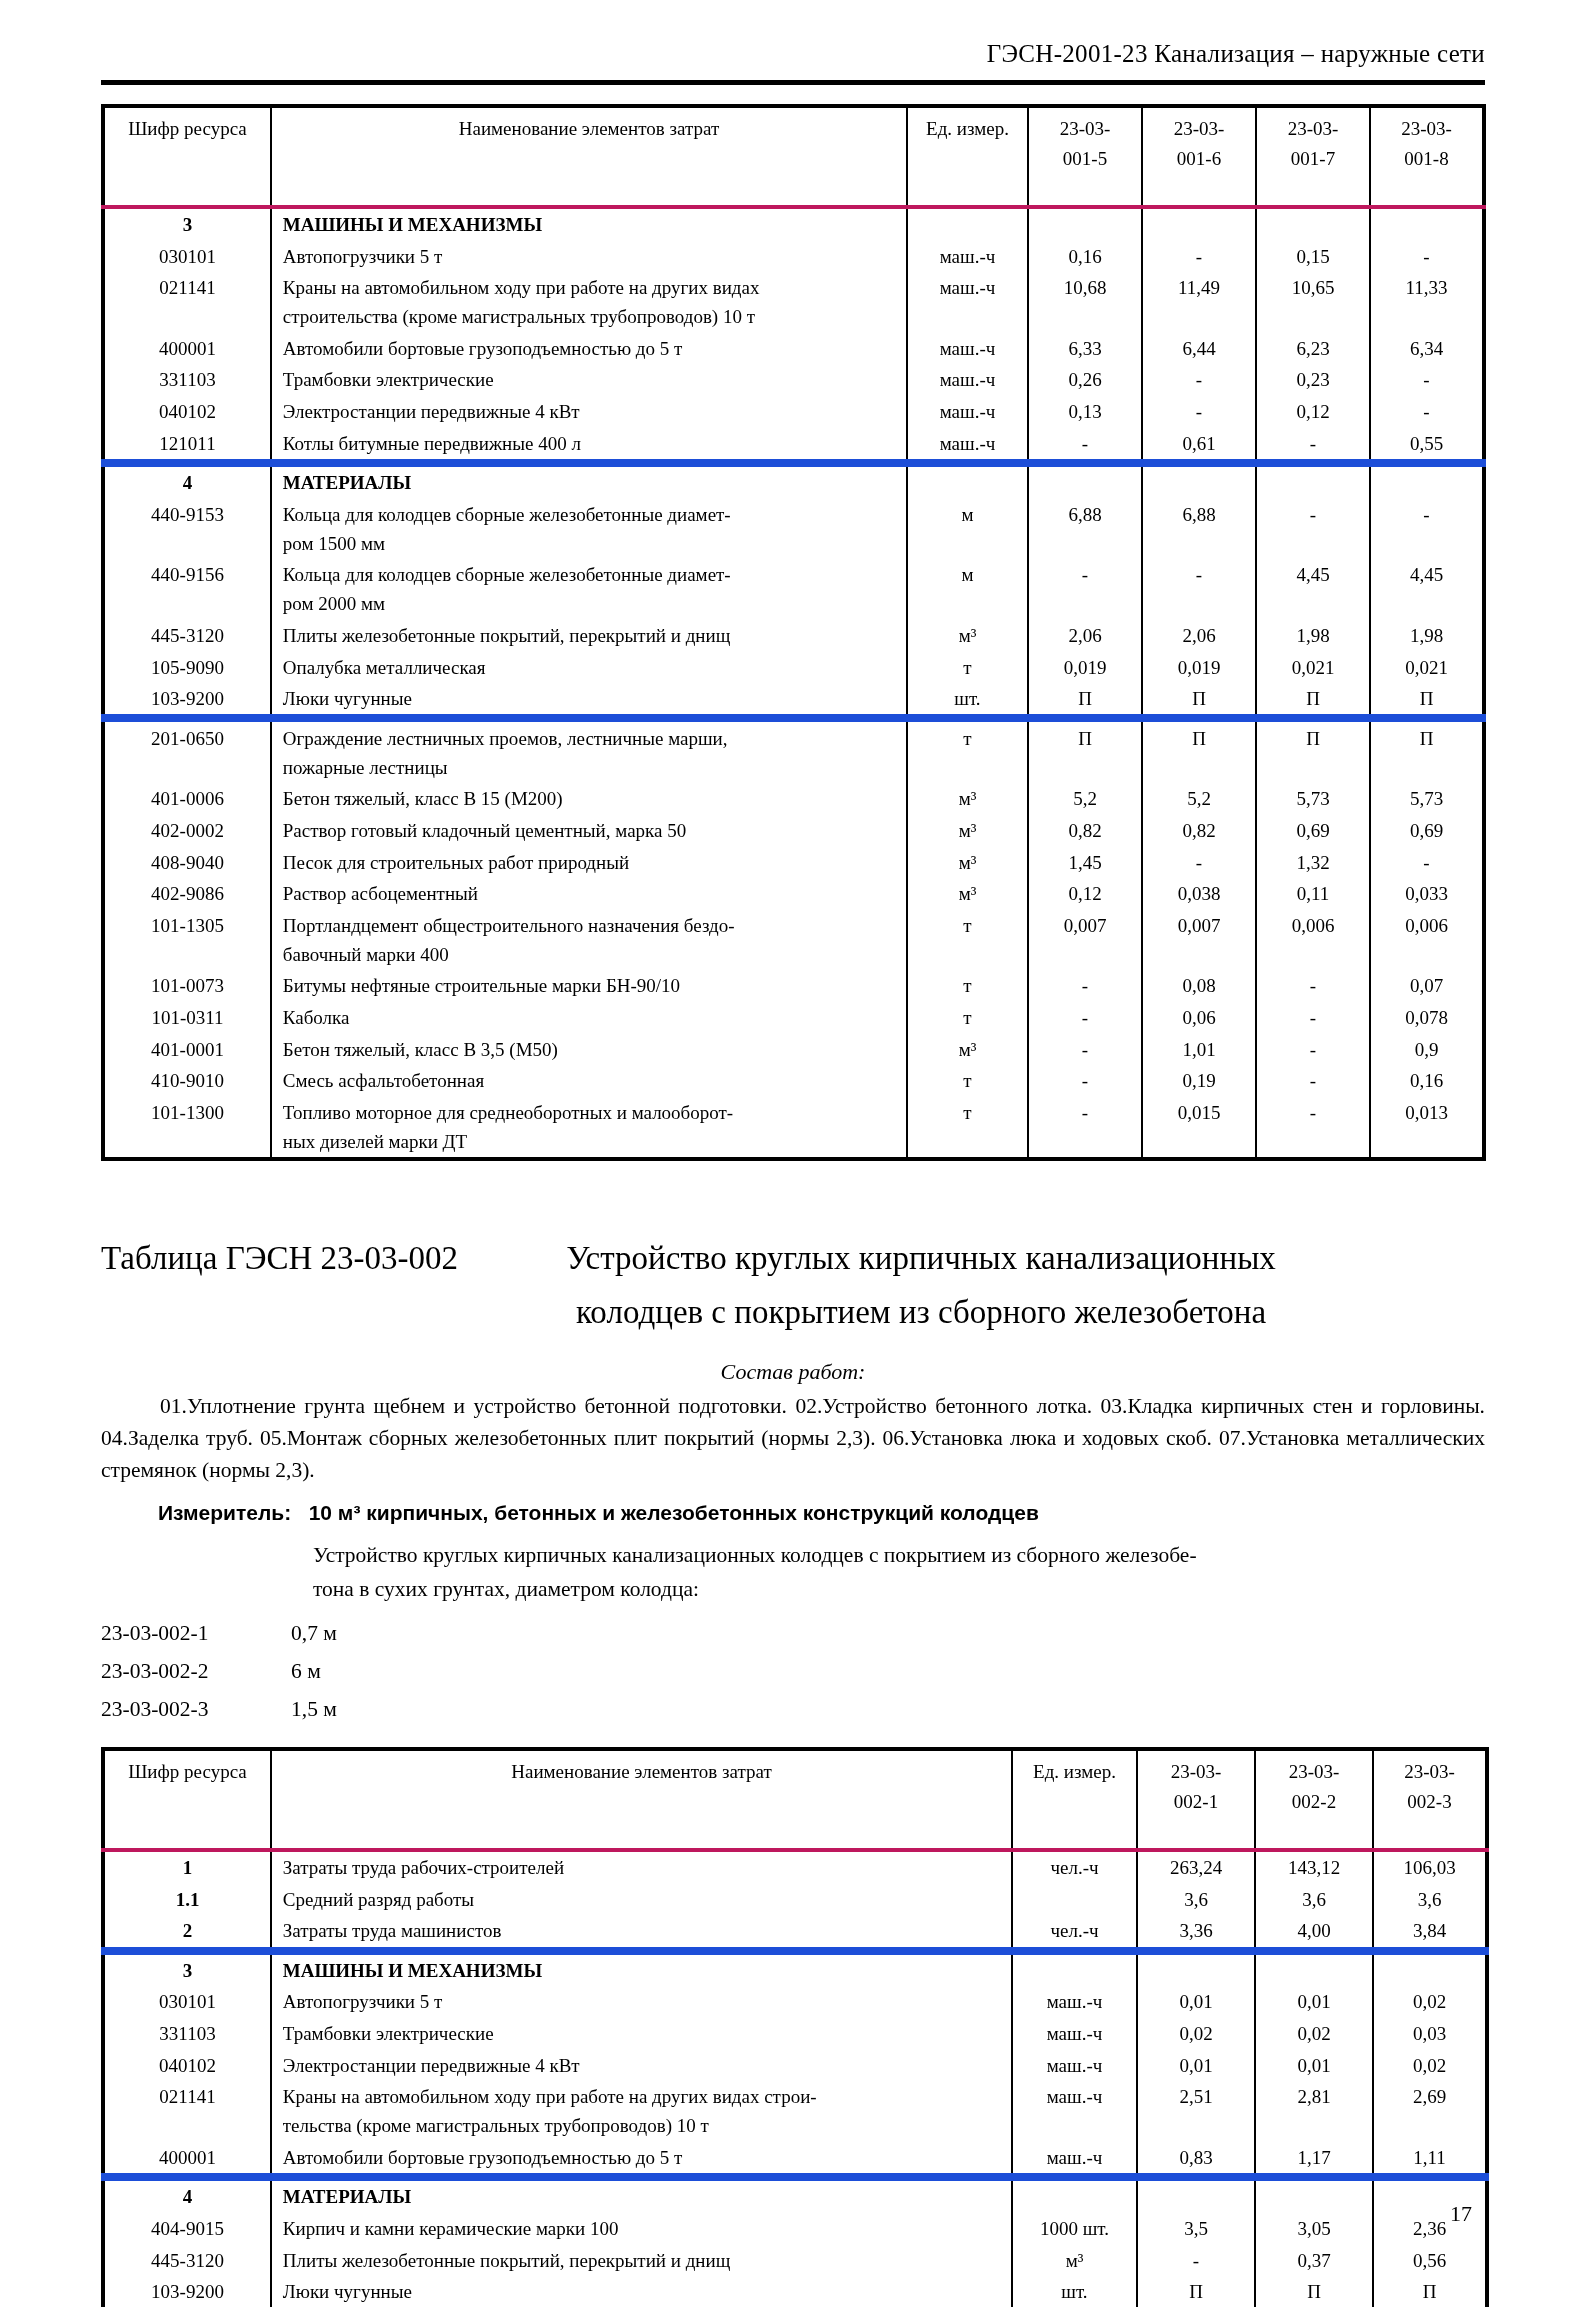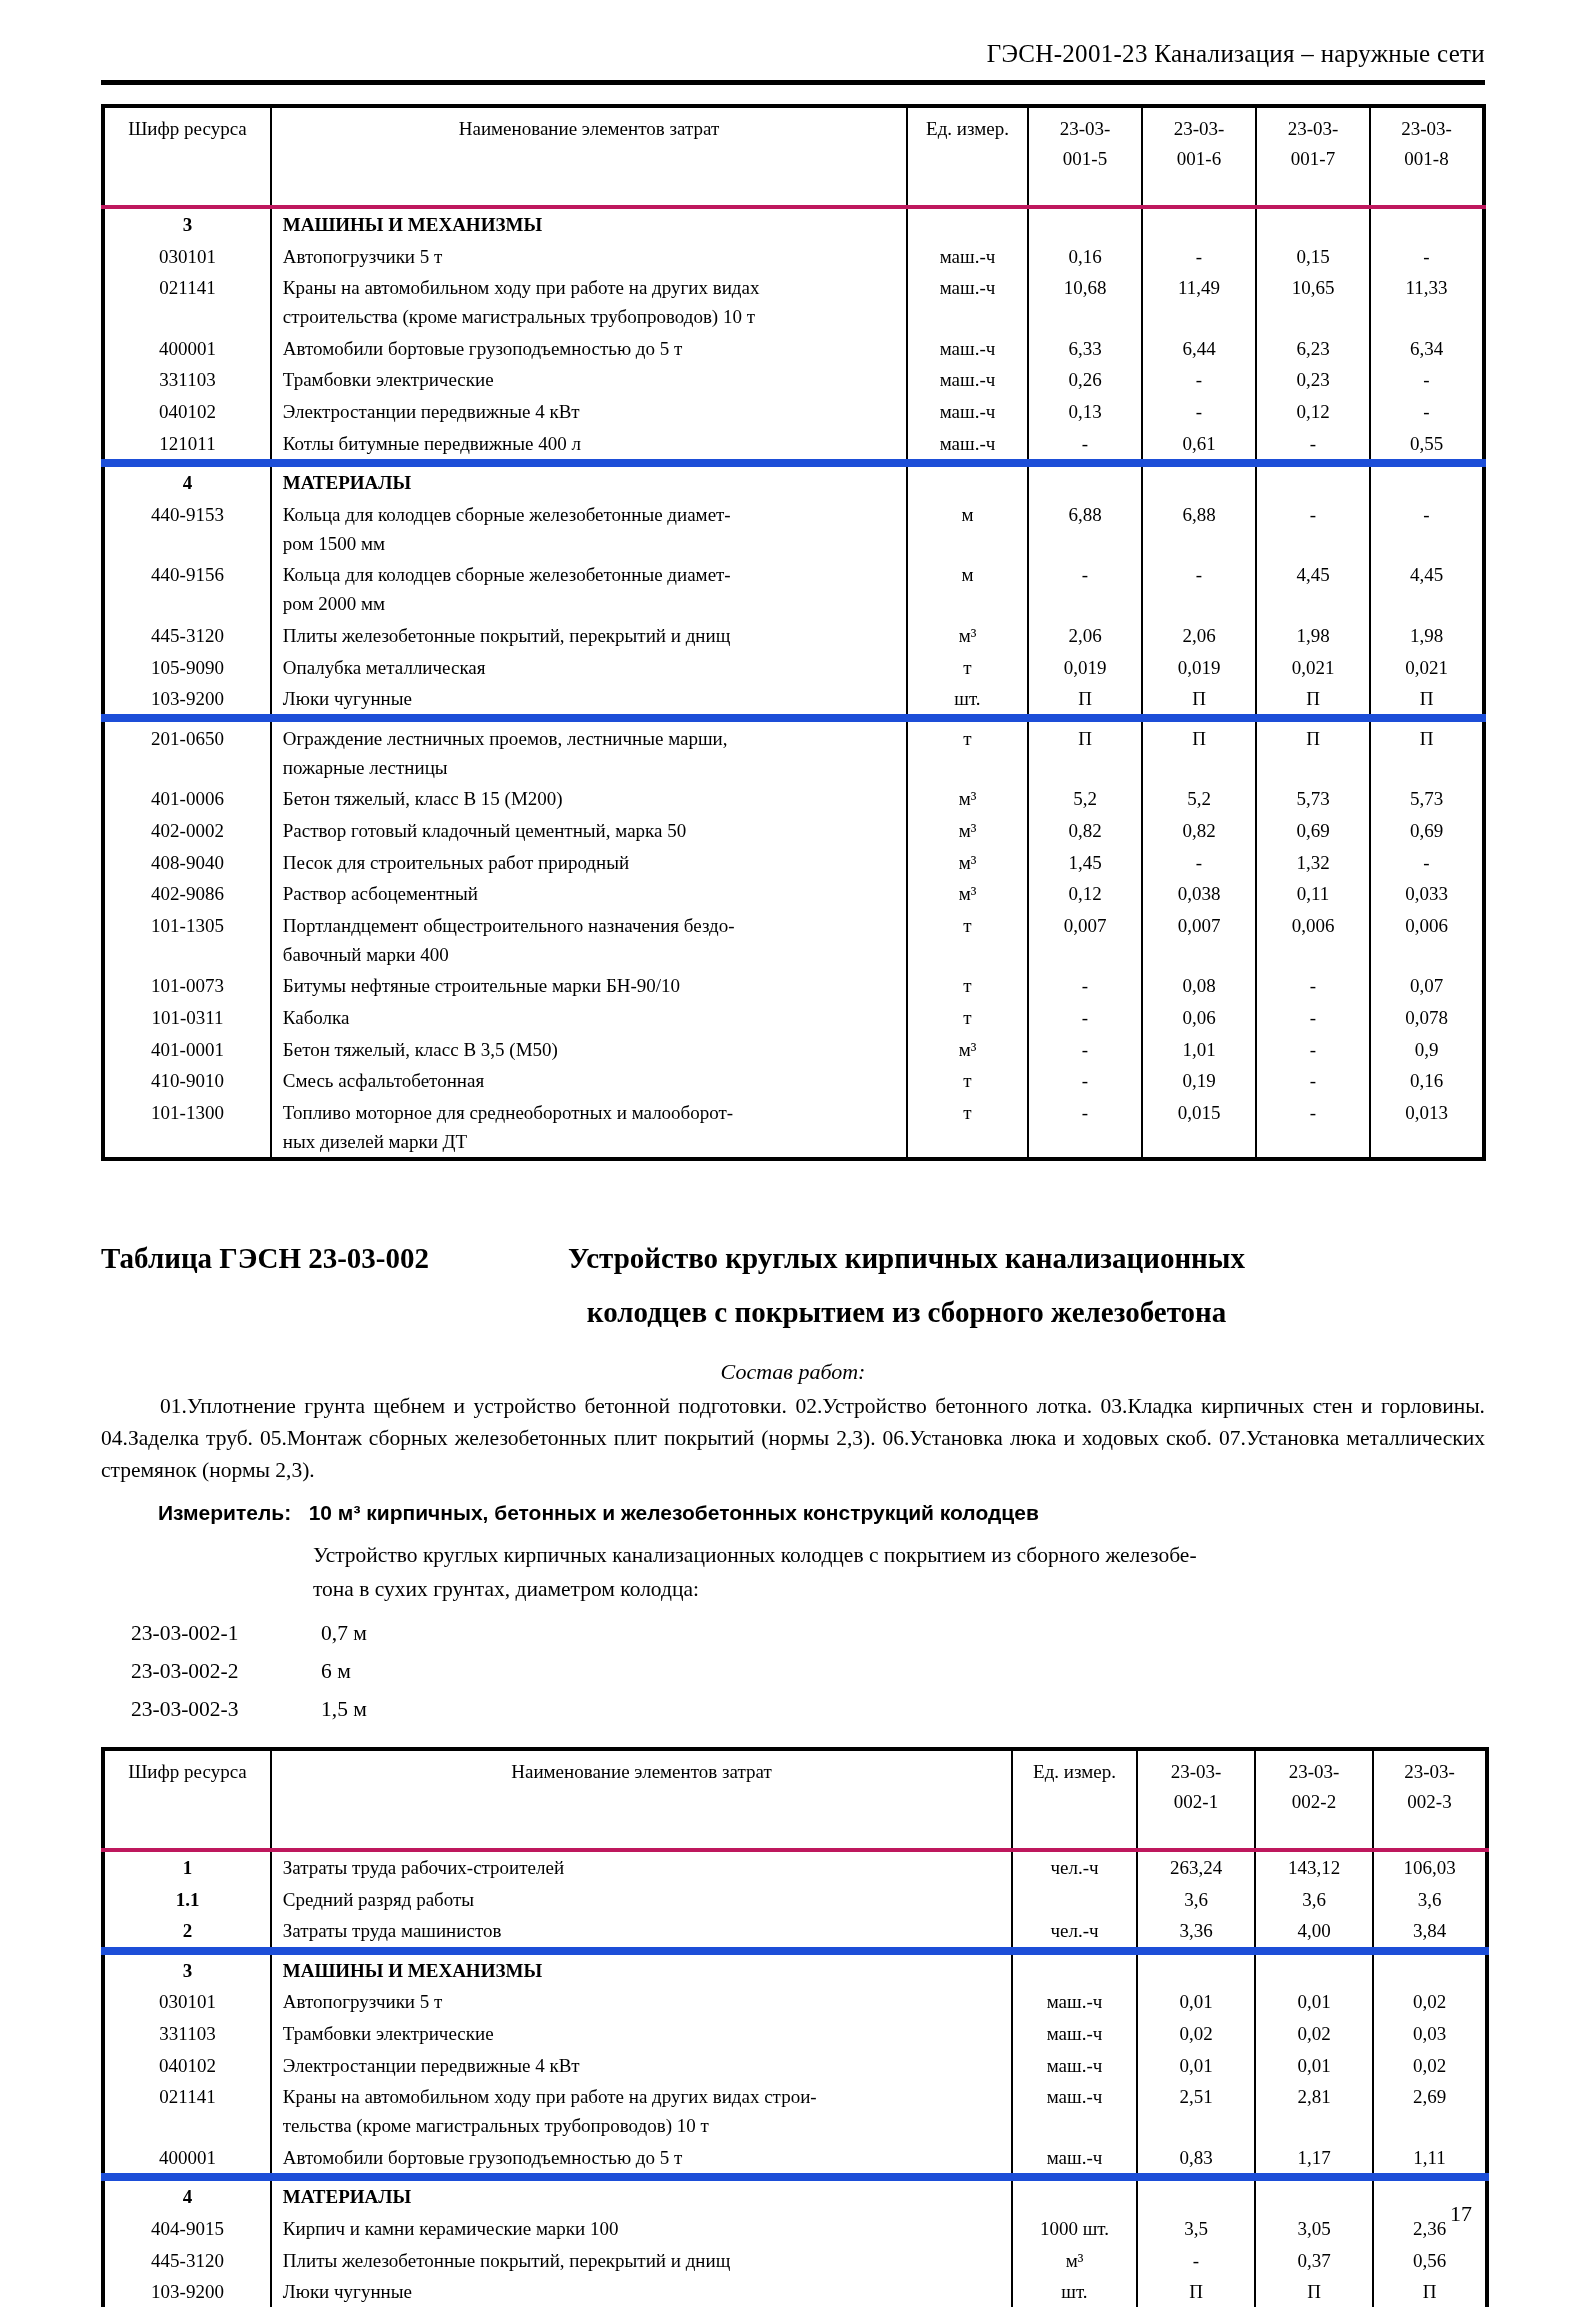--- a/index.html
+++ b/index.html
@@ -31,33 +31,33 @@
     line-height:29px; padding:1.3px 2.7px; white-space:pre-line;
   }
   .norm td:first-child { border-left:none; }
   .norm td.code { text-align:center; }
   .norm td.name { text-align:left; padding-left:10.8px; }
   .norm td.unit, .norm td.val { text-align:center; }
   .norm tr.group-end { border-bottom:8px solid #1d4ed8; }
   .norm tr.section td.code, .norm tr.section td.name { font-weight:bold; }
   .norm tr.bold-code td.code { font-weight:bold; }
 
-  .tbl-caption { display:flex; margin-top:70px; font-weight:bold; font-size:29px; line-height:54px; }
+  .tbl-caption { display:flex; margin-top:70px; font-weight:normal; font-size:33px; line-height:54px; }
   .tbl-caption .cap-label { white-space:nowrap; }
   .tbl-caption .cap-title { flex:1; text-align:center; white-space:pre-line; padding-right:101px; }
 
   .sostav-label { text-align:center; font-style:italic; font-size:22px; margin-top:20px; }
   .sostav-text { font-size:21.5px; line-height:32px; text-align:justify; text-indent:59px; margin-top:5.4px; }
 
   .izm-line { margin-top:12px; margin-left:57px; font-family:"Liberation Sans", sans-serif; font-weight:bold; font-size:21px; line-height:30px; }
   .izm-line .izm-value { margin-left:17.5px; }
 
   .descr { margin-top:9.4px; margin-left:212px; width:1166px; font-size:21.5px; line-height:34px; white-space:pre-line; }
 
-  .variants { margin-top:8px; font-size:21.5px;margin-left:30px; }
+  .variants { margin-top:8px; font-size:21.5px; }
   .variant-row { display:flex; line-height:38px; }
   .variant-row .vcode { width:190px; }
 
   .tbl2 { margin-top:30px; }
 
   .page-number { position:absolute; right:119px; bottom:80px; font-size:22px; }
 </style>
 </head>
 <body>
 

